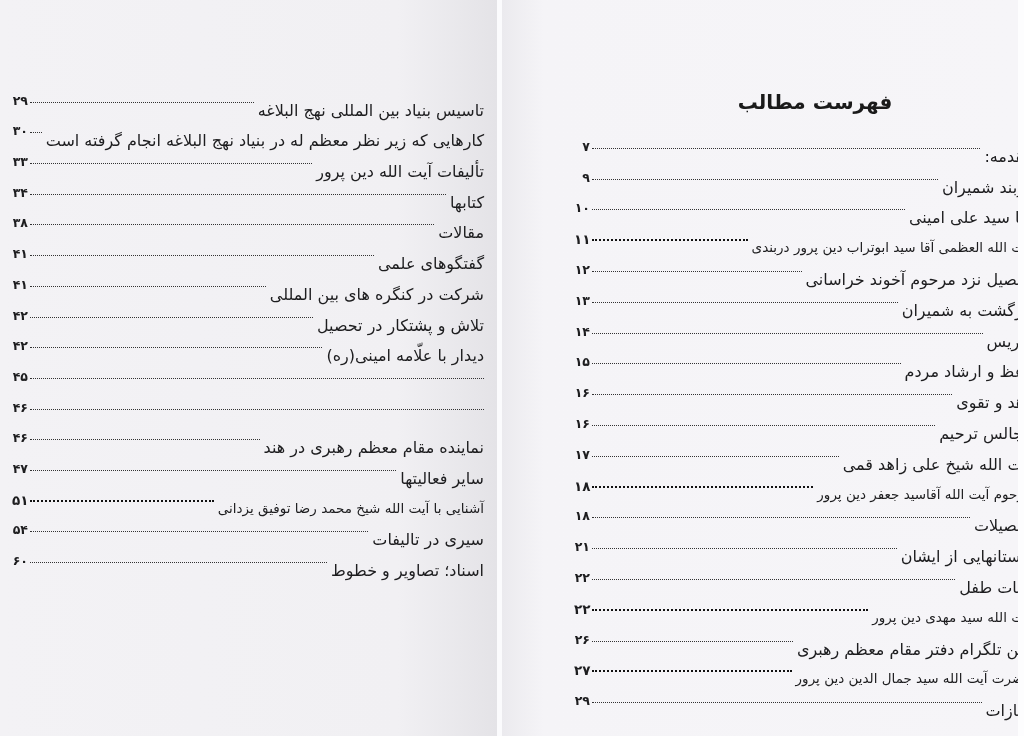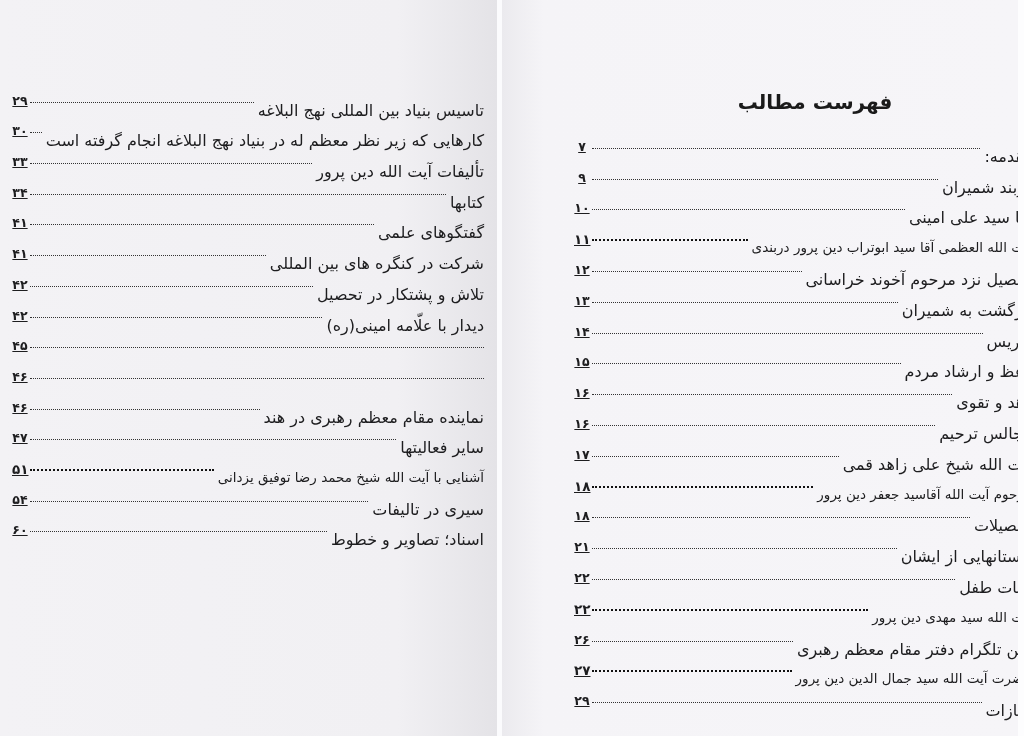--- a/index.html
+++ b/index.html
@@ -48,21 +48,21 @@
   }
   .toc-row.bold .toc-label { font-weight:normal; font-size:13.5px; top:6px; }
   .toc-dots {
     flex:1; border-bottom:1.6px dotted #333; margin-bottom:0px;
     height:0; position:relative; top:-8px;
   }
   .toc-row.bold .toc-dots { border-bottom-width:2px; border-color:#111; }
   .toc-num {
     white-space:nowrap; font-size:12.5px; font-weight:bold;
     padding-right:2px; line-height:16px; position:relative; top:-2px;
-    min-width:16px; text-align:center;text-decoration:underline;
+    min-width:16px; text-align:right;
   }
   .toc-row.bold .toc-num { font-size:13.5px; }
 </style>
 </head>
 <body>
 
 <div class="page page-left">
   <ul class="toc-list">
     <li class="toc-row">
         <span class="toc-label">تاسیس بنیاد بین المللی نهج البلاغه</span>
@@ -78,20 +78,25 @@
         <span class="toc-label">تألیفات آیت الله دین پرور</span>
         <span class="toc-dots"></span>
         <span class="toc-num">۳۳</span>
       </li>
     <li class="toc-row">
         <span class="toc-label">کتابها</span>
         <span class="toc-dots"></span>
         <span class="toc-num">۳۴</span>
       </li>
     <li class="toc-row">
+        <span class="toc-label">مقالات</span>
+        <span class="toc-dots"></span>
+        <span class="toc-num">۳۸</span>
+      </li>
+    <li class="toc-row">
         <span class="toc-label">گفتگوهای علمی</span>
         <span class="toc-dots"></span>
         <span class="toc-num">۴۱</span>
       </li>
     <li class="toc-row">
         <span class="toc-label">شرکت در کنگره های بین المللی</span>
         <span class="toc-dots"></span>
         <span class="toc-num">۴۱</span>
       </li>
     <li class="toc-row">

